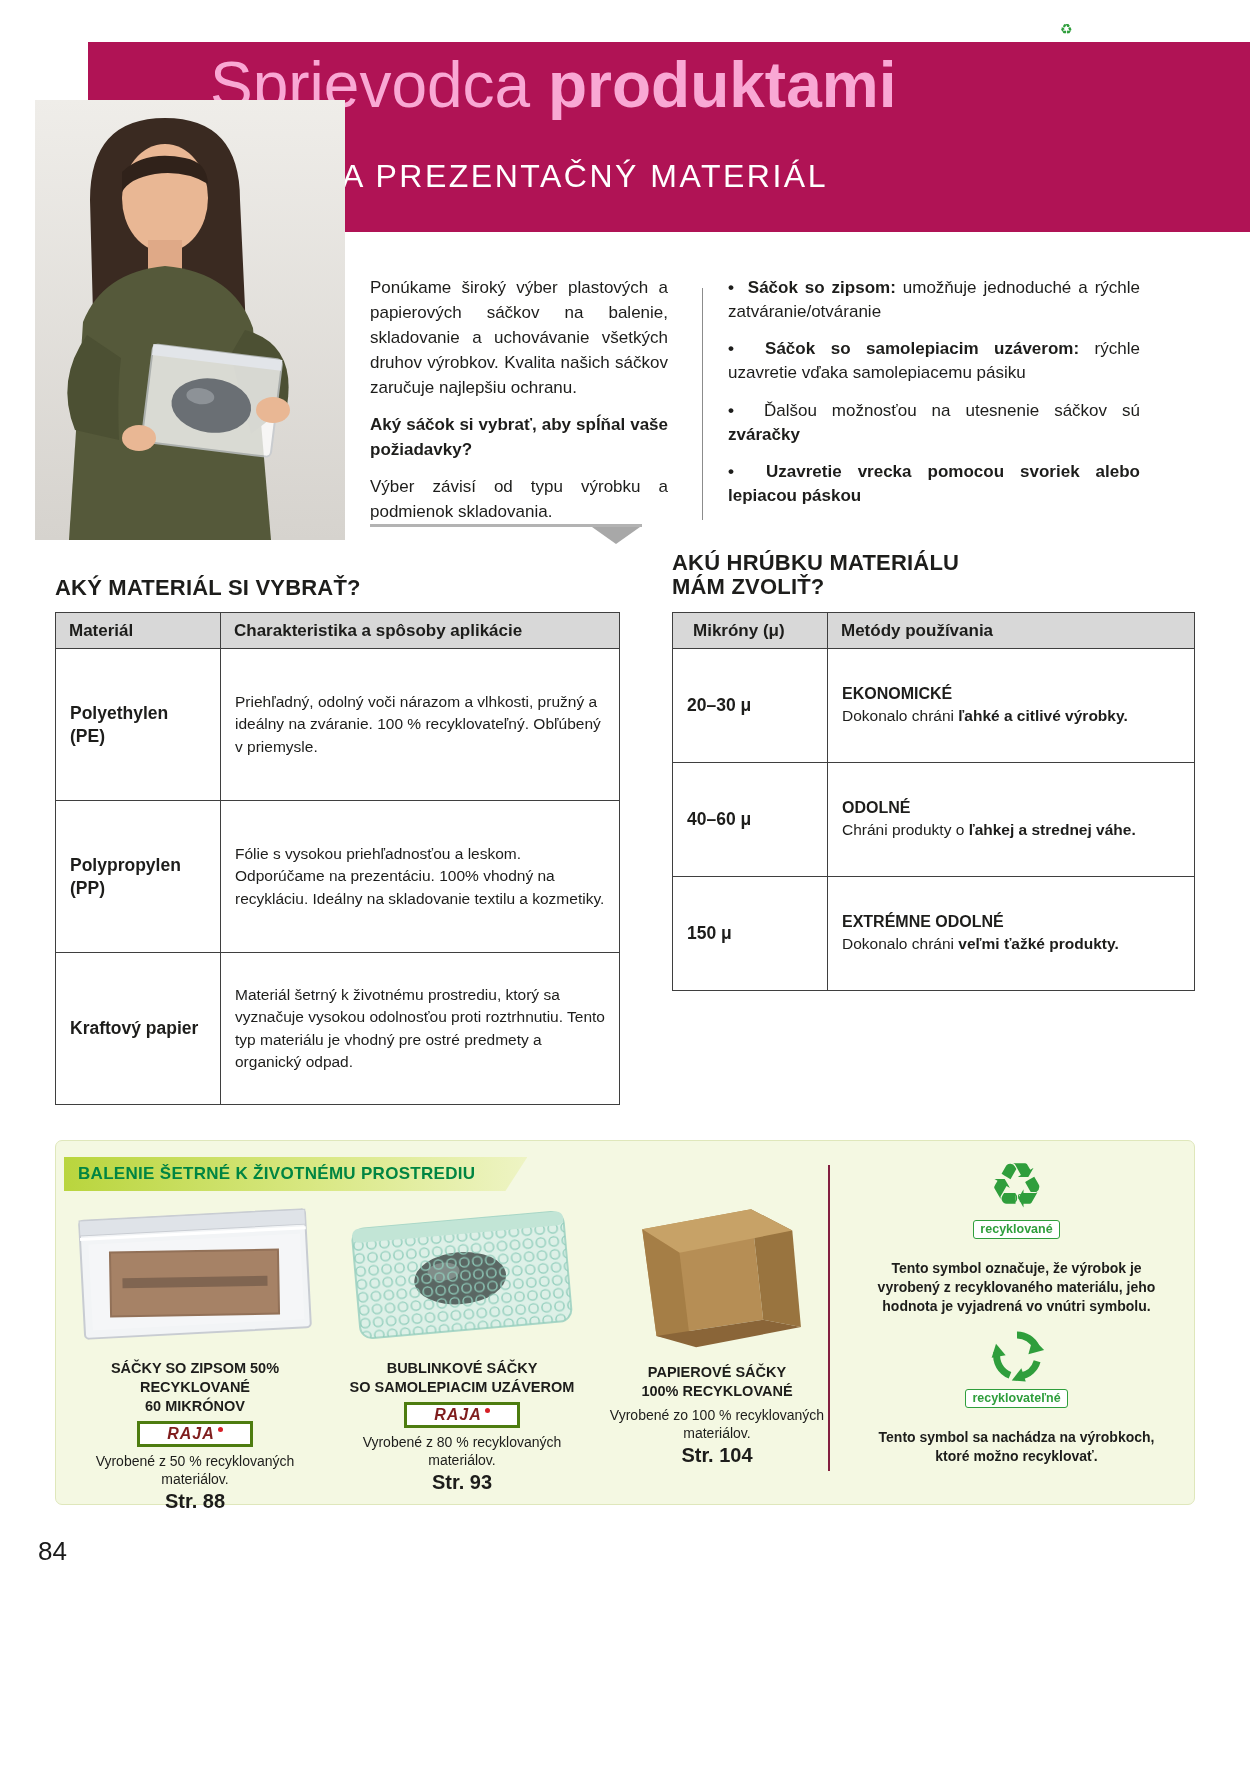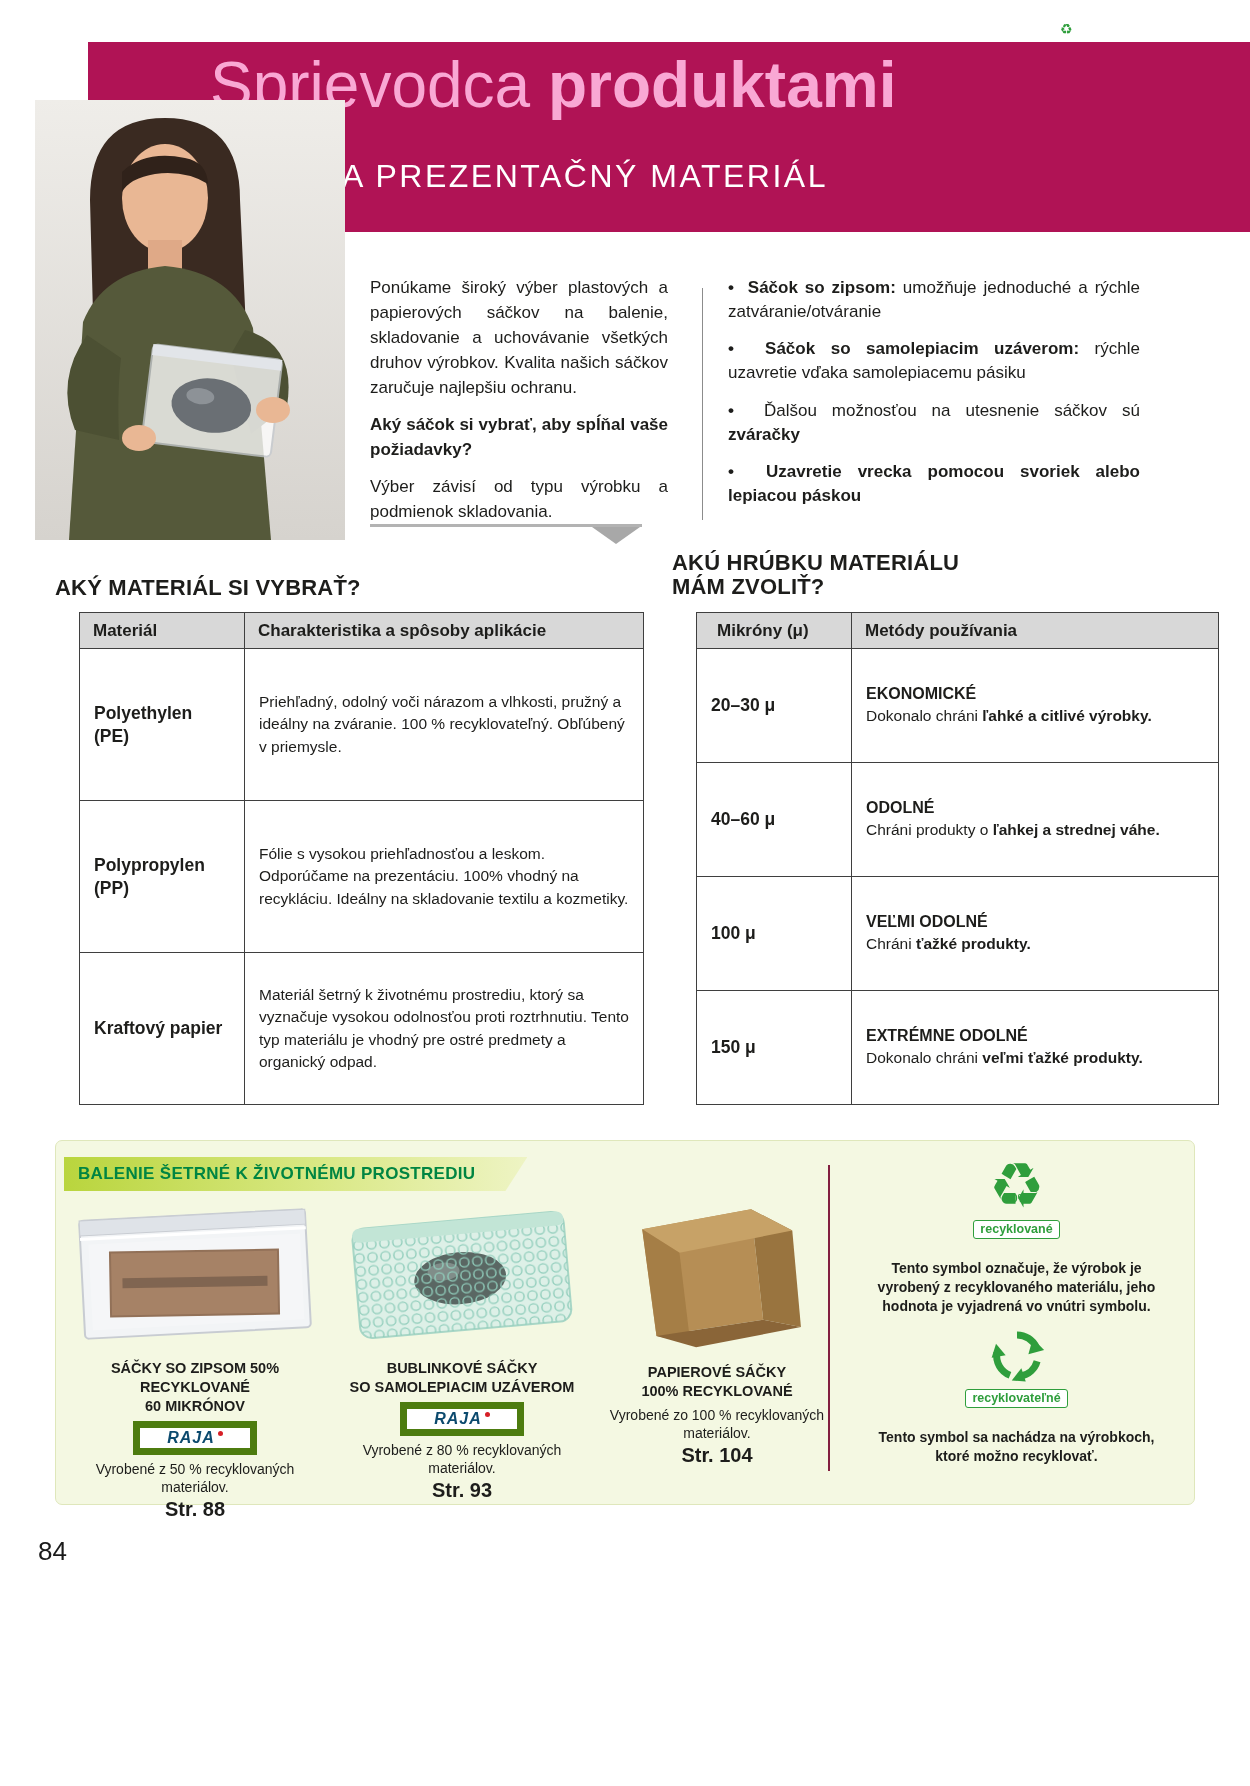--- a/index.html
+++ b/index.html
@@ -33,21 +33,21 @@
   .bullet b { font-weight:700; }
   .rule { position:absolute; left:370px; top:524px; width:272px; height:3px; background:#b3b3b3; }
   .pointer { position:absolute; left:592px; top:527px; width:0; height:0;
     border-left:24px solid transparent; border-right:24px solid transparent; border-top:17px solid #a8a8a8; }
 
   
   .h-left  { position:absolute; left:55px;  top:575px; font-size:22px; font-weight:700; letter-spacing:0.2px; }
   .h-right { position:absolute; left:672px; top:551px; font-size:22px; font-weight:700; line-height:1.1; letter-spacing:0.2px; }
 
   
-  table { border-collapse:collapse; table-layout:fixed;margin-left:24px; }
+  table { border-collapse:collapse; table-layout:fixed; }
   th, td { border:1px solid #3f3f3f; vertical-align:middle; }
   th { background:#d8d8d8; font-size:17px; font-weight:700; text-align:left; padding:7px 13px; height:36px; }
   .material-table  { position:absolute; left:55px;  top:612px; width:565px; }
   .material-table .c1 { width:165px; }
   .material-table td { height:152px; padding:10px 14px; }
   .mat-name { font-size:17.5px; font-weight:700; line-height:1.3; }
   .mat-desc { font-size:15.5px; line-height:1.45; }
   .thickness-table { position:absolute; left:672px; top:612px; width:523px; }
   .thickness-table .c1 { width:155px;padding-left:20px; }
   .thickness-table td { height:114px; padding:8px 14px; }
@@ -59,22 +59,22 @@
   
   .eco { position:absolute; left:55px; top:1140px; width:1140px; height:365px;
     background:#f4f8e2; border:1px solid #dfe7bb; border-radius:7px; }
   .eco-strip { position:absolute; left:8px; top:16px; height:34px; line-height:34px;
     padding:0 52px 4px 14px; font-size:17px; font-weight:700; color:#008542; letter-spacing:0.3px;
     background:linear-gradient(90deg,#b9d53d 0%,#d9e884 55%,#eef4c4 100%);
     clip-path:polygon(0 0,100% 0,calc(100% - 22px) 100%,0 100%); white-space:nowrap; }
   .prod { position:absolute; text-align:center; }
   .prod-img { display:flex; align-items:flex-end; justify-content:center; }
   .prod-title { font-size:14.5px; font-weight:700; line-height:1.3; margin-top:10px; }
-  .brand { display:inline-block; margin-top:5px; border:7px solid #4d7c0f; background:#fff;
-    color:#0c4a6e; font-weight:700; font-style:italic; font-size:16px; letter-spacing:1px; padding:0 27px; line-height:20px; }
+  .brand { display:inline-block; margin-top:5px; border:3px solid #4d7c0f; background:#fff;
+    color:#7f1d1d; font-weight:700; font-style:italic; font-size:16px; letter-spacing:1px; padding:0 27px; line-height:20px; }
   .brand::after { content:""; display:inline-block; width:5px; height:5px; background:#d61f26;
     border-radius:50%; margin-left:3px; vertical-align:super; }
   .prod-desc { font-size:14px; margin-top:5px; line-height:1.3; }
   .prod-page { font-size:20px; font-weight:700; margin-top:2px; }
   .eco-divider { position:absolute; left:772px; top:24px; width:2px; height:306px; background:#821f40; }
   .symbols { position:absolute; left:788px; top:12px; width:345px; text-align:center; }
   .sym-icon50 { position:relative; width:78px; height:66px; margin:0 auto; }
   .sym-icon50 .glyph { font-family:"DejaVu Sans", sans-serif; font-size:62px; line-height:66px; color:#2f9e3c; }
   .sym-icon50 .val { position:absolute; left:0; right:0; top:39px; font-size:10.5px; font-weight:700; color:#2f9e3c; }
   .sym-label { display:inline-block; border:1px solid #2f9e3c; border-radius:3px; color:#2f9e3c;
@@ -189,27 +189,20 @@
       </td>
     </tr>
     <tr>
       <td class="micron">40–60 μ</td>
       <td>
         <div class="mode">ODOLNÉ</div>
         <div class="udesc"><span>Chráni produkty o </span><b>ľahkej a strednej váhe.</b></div>
       </td>
     </tr>
     <tr>
-      <td class="micron">100 μ</td>
-      <td>
-        <div class="mode">VEĽMI ODOLNÉ</div>
-        <div class="udesc"><span>Chráni </span><b>ťažké produkty.</b></div>
-      </td>
-    </tr>
-    <tr>
       <td class="micron">150 μ</td>
       <td>
         <div class="mode">EXTRÉMNE ODOLNÉ</div>
         <div class="udesc"><span>Dokonalo chráni </span><b>veľmi ťažké produkty.</b></div>
       </td>
     </tr>
   </tbody>
     </table>
 
   <div class="eco">

